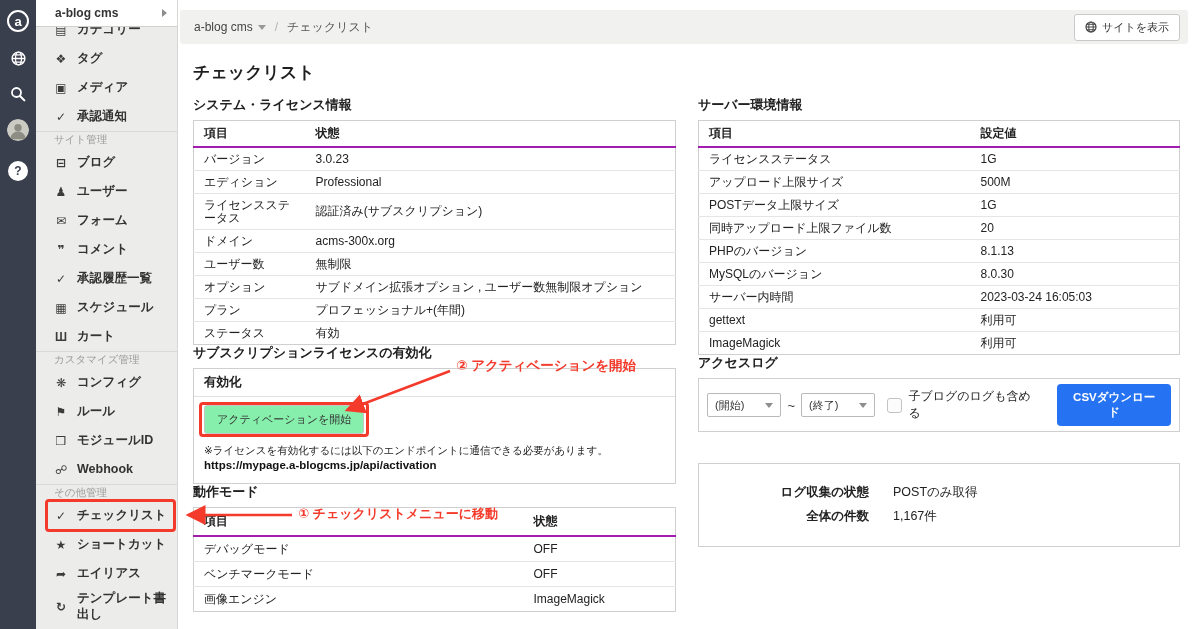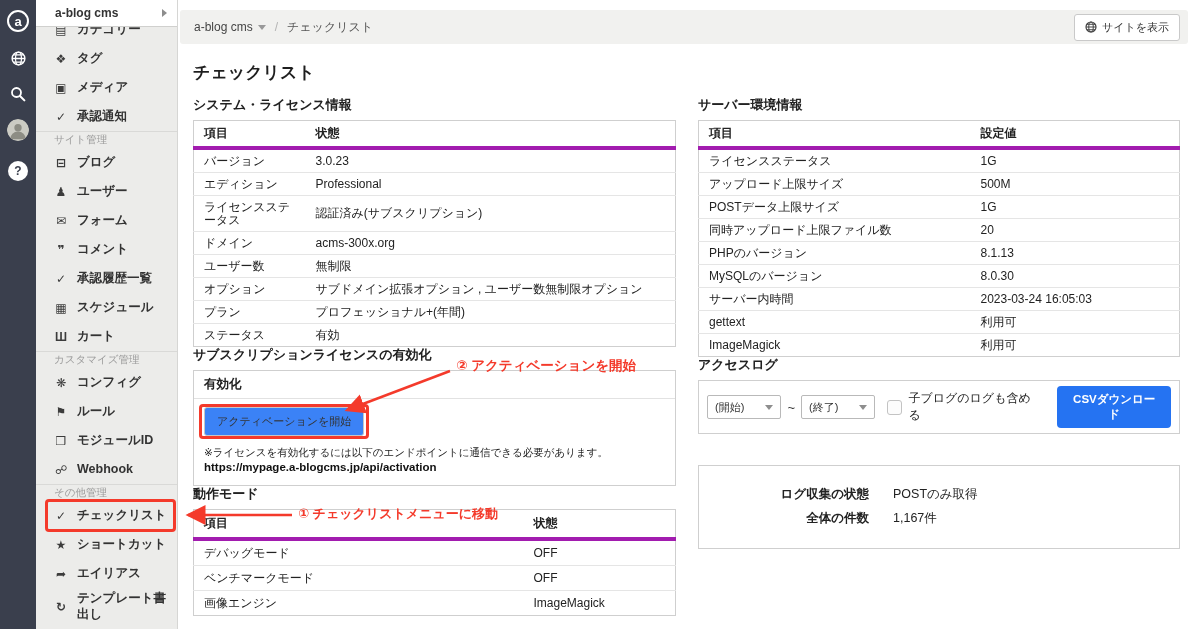--- a/index.html
+++ b/index.html
@@ -37,32 +37,32 @@
   .topbar .spacer { flex:1; }
   .view-site { display:flex; align-items:center; gap:5px; background:#fff; border:1px solid #c9c9c9; border-radius:3px; padding:5px 10px; font-size:11px; color:#333; cursor:pointer; font-family:inherit; }
   .page-title { font-size:17px; font-weight:bold; color:#1e1e1e; margin:19px 0 0 15px; line-height:20px; }
   .columns { display:flex; gap:22px; padding:14px 20px 0 15px; align-items:flex-start; }
   .col-left { width:483px; flex:0 0 483px; }
   .col-right { flex:1; }
   h2.sec { font-size:13px; font-weight:bold; color:#222; margin:0 0 7px; line-height:16px; }
   .mt-act { margin-top:30px; } .mt-mode { margin-top:28px; } .mt-log { margin-top:12px; }
 
   table { width:100%; border-collapse:collapse; background:#fff; font-size:12px; border:1px solid #cfcfcf; }
-  th { text-align:left; font-weight:bold; padding:6px 10px; border-bottom:4px solid #a21caf; line-height:13px; }
+  th { text-align:left; font-weight:bold; padding:6px 10px; border-bottom:2px solid #a21caf; line-height:13px; }
   td { padding:4.5px 10px; border-bottom:1px solid #e5e5e5; line-height:13px; color:#222; }
   tr:last-child td { border-bottom:none; }
   table.sys th:first-child, table.sys td:first-child { width:112px; }
   table.server th:first-child, table.server td:first-child { width:272px; }
   table.mode th:first-child, table.mode td:first-child { width:330px; }
   table.mode th { padding:7px 10px; } table.mode td { padding:5.5px 10px; }
 
   .box { border:1px solid #cfcfcf; background:#fff; }
   .box-header { padding:6px 10px; font-size:12.5px; font-weight:bold; border-bottom:1px solid #e2e2e2; line-height:15px; }
   .box-body { padding:8px 10px 10px; }
-  .act-btn { position:relative; background:#3b82f6; border:1px solid #c6c6c6; border-radius:3px; padding:6px 12px; font-size:11px; color:#333; cursor:pointer; font-family:inherit; }
+  .act-btn { position:relative; background:#86efac; border:1px solid #c6c6c6; border-radius:3px; padding:6px 12px; font-size:11px; color:#333; cursor:pointer; font-family:inherit; }
   .act-btn::after { content:""; position:absolute; inset:-4px -6px; border:3px solid #f43a2b; border-radius:4px; pointer-events:none; }
   .note { font-size:10.5px; color:#222; margin-top:9px; line-height:15px; }
   .endpoint { font-size:11.5px; font-weight:bold; color:#111; line-height:15px; }
 
   .filter { border:1px solid #cfcfcf; padding:5px 8px; display:flex; align-items:center; gap:6px; }
   .select { width:76px; height:24px; border:1px solid #b9b9b9; border-radius:2px; background:#fff; display:flex; align-items:center; justify-content:space-between; padding:0 7px; font-size:11px; color:#333; cursor:pointer; }
   .select .tri-down { margin-left:0; border-top-color:#8e8e8e; }
   .tilde { font-size:13px; color:#333; }
   .checkbox { width:15px; height:15px; border:1.5px solid #c3c3c3; border-radius:3px; background:#fcfcfc; margin-left:6px; cursor:pointer; flex:0 0 15px; }
   .cb-label { font-size:12px; color:#222; }

